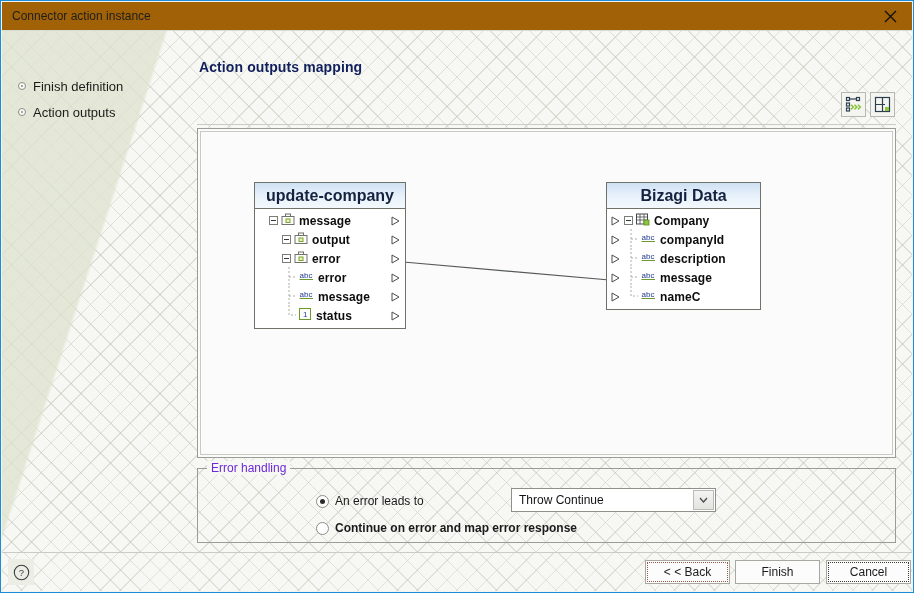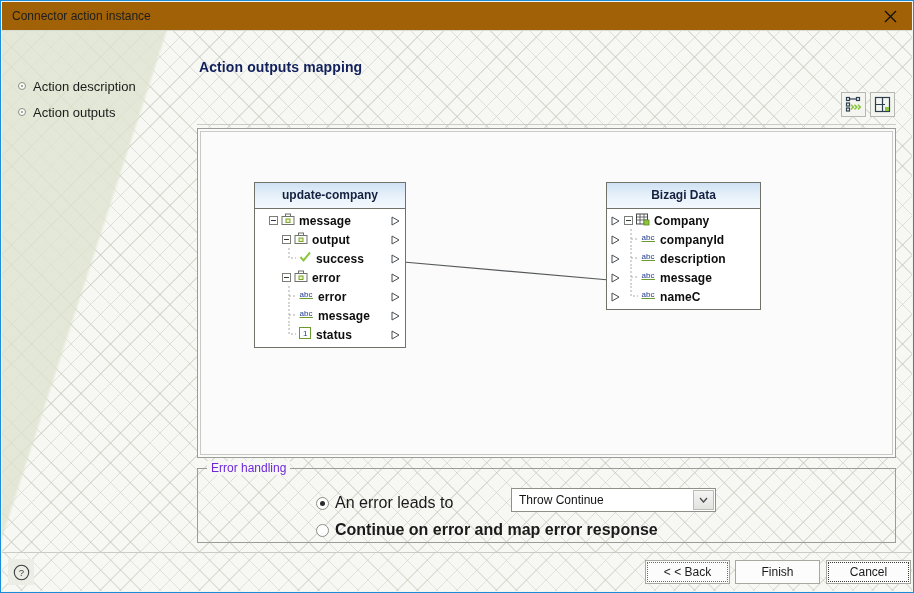--- a/index.html
+++ b/index.html
@@ -106,21 +106,21 @@
   }
   .canvas svg.links{position:absolute;left:0;top:0;width:100%;height:100%;pointer-events:none;}
 
   
   .node{
     position:absolute;border:1px solid #6f7269;background:#ffffff;
     box-sizing:border-box;
   }
   .node-head{
     height:25px;line-height:25px;text-align:center;
-    font-size:12px;font-weight:bold;color:#14213f;
+    font-size:16px;font-weight:bold;color:#14213f;
     background:linear-gradient(to bottom,#cfe1f4 0%,#e9f2fb 55%,#f3f8fd 100%);
     border-bottom:1px solid #6f7269;
   }
   .node-rows{padding:2px 0 3px 0;}
   .row{
     position:relative;height:19px;display:flex;align-items:center;
     font-size:12px;color:#0d0d0d;white-space:nowrap;cursor:pointer;
   }
   .row .label{font-weight:bold;letter-spacing:.1px;}
   .tri{
@@ -144,21 +144,21 @@
   
   .fieldset{
     position:relative;margin-top:10px;height:75px;
     border:1px solid #9a9d95;
     box-sizing:border-box;
   }
   .fieldset > legend{
     position:absolute;left:9px;top:-8px;background:#f7f8f3;
     padding:0 4px;font-size:12px;color:#6d28d9;
   }
-  .radio-row{position:absolute;display:flex;align-items:center;gap:6px;font-size:16px;cursor:pointer;}
+  .radio-row{position:absolute;display:flex;align-items:center;gap:6px;font-size:12px;cursor:pointer;}
   #rr1{left:118px;top:25px;}
   #rr2{left:118px;top:52px;font-weight:bold;}
   .radio{
     width:13px;height:13px;border-radius:50%;
     border:1px solid #8b8e85;background:#fff;
     box-sizing:border-box;position:relative;flex:0 0 auto;
   }
   .radio.on:after{
     content:"";position:absolute;left:3px;top:3px;width:5px;height:5px;
     border-radius:50%;background:#2b2b2b;
@@ -213,21 +213,21 @@
         <path d="M2 2 L13 13 M13 2 L2 13" stroke="#111" stroke-width="1.4" fill="none"></path>
       </svg>
     </div>
   </div>
 
   <div class="body-area">
 
     <div class="nav">
       <div class="nav-item">
         <span class="nav-bullet"></span>
-        <span>Action description</span>
+        <span>Finish definition</span>
       </div>
       <div class="nav-item">
         <span class="nav-bullet"></span>
         <span>Action outputs</span>
       </div>
     </div>
 
     <div class="content">
       <div class="page-title">Action outputs mapping</div>
 
@@ -291,38 +291,20 @@
                   </svg>
                 </span>
                 <span class="label">output</span>
                 <span class="tri">
                   <svg width="9" height="10" viewBox="0 0 9 10">
                       <path d="M1 1 L8 5 L1 9 Z" fill="#fff" stroke="#4a4d50" stroke-width="1"></path>
                     </svg>
                 </span>
               </div>
 
-              <div class="row" style="padding-left:32px;">
-                <span class="tline">
-                  <svg width="10" height="19" viewBox="0 0 10 19">
-                      <path d="M2 0 V10 H9" stroke="#a9aca4" stroke-width="1" fill="none" stroke-dasharray="2 2"></path>
-                    </svg>
-                </span>
-                <span class="ico" style="margin:0 4px 0 2px;">
-                  <svg width="13" height="12" viewBox="0 0 13 12">
-                      <path d="M1.5 6 L4.5 9.5 L11 1.5" stroke="#8cc63f" stroke-width="2" fill="none"></path>
-                    </svg>
-                </span>
-                <span class="label">success</span>
-                <span class="tri">
-                  <svg width="9" height="10" viewBox="0 0 9 10">
-                      <path d="M1 1 L8 5 L1 9 Z" fill="#fff" stroke="#4a4d50" stroke-width="1"></path>
-                    </svg>
-                </span>
-              </div>
 
               <div class="row" style="padding-left:27px;">
                 <span class="exp"></span>
                 <span class="ico" style="margin:0 4px 0 3px;">
                   <svg width="14" height="13" viewBox="0 0 14 13">
                     <rect x="1" y="3.5" width="12" height="8" fill="#fdfdfd" stroke="#6f7269" stroke-width="1"></rect>
                     <rect x="4.5" y="1" width="5" height="2.5" fill="#fdfdfd" stroke="#6f7269" stroke-width="1"></rect>
                     <rect x="5" y="6" width="4" height="3.5" fill="#e8f3c2" stroke="#7ba428" stroke-width="1"></rect>
                   </svg>
                 </span>

